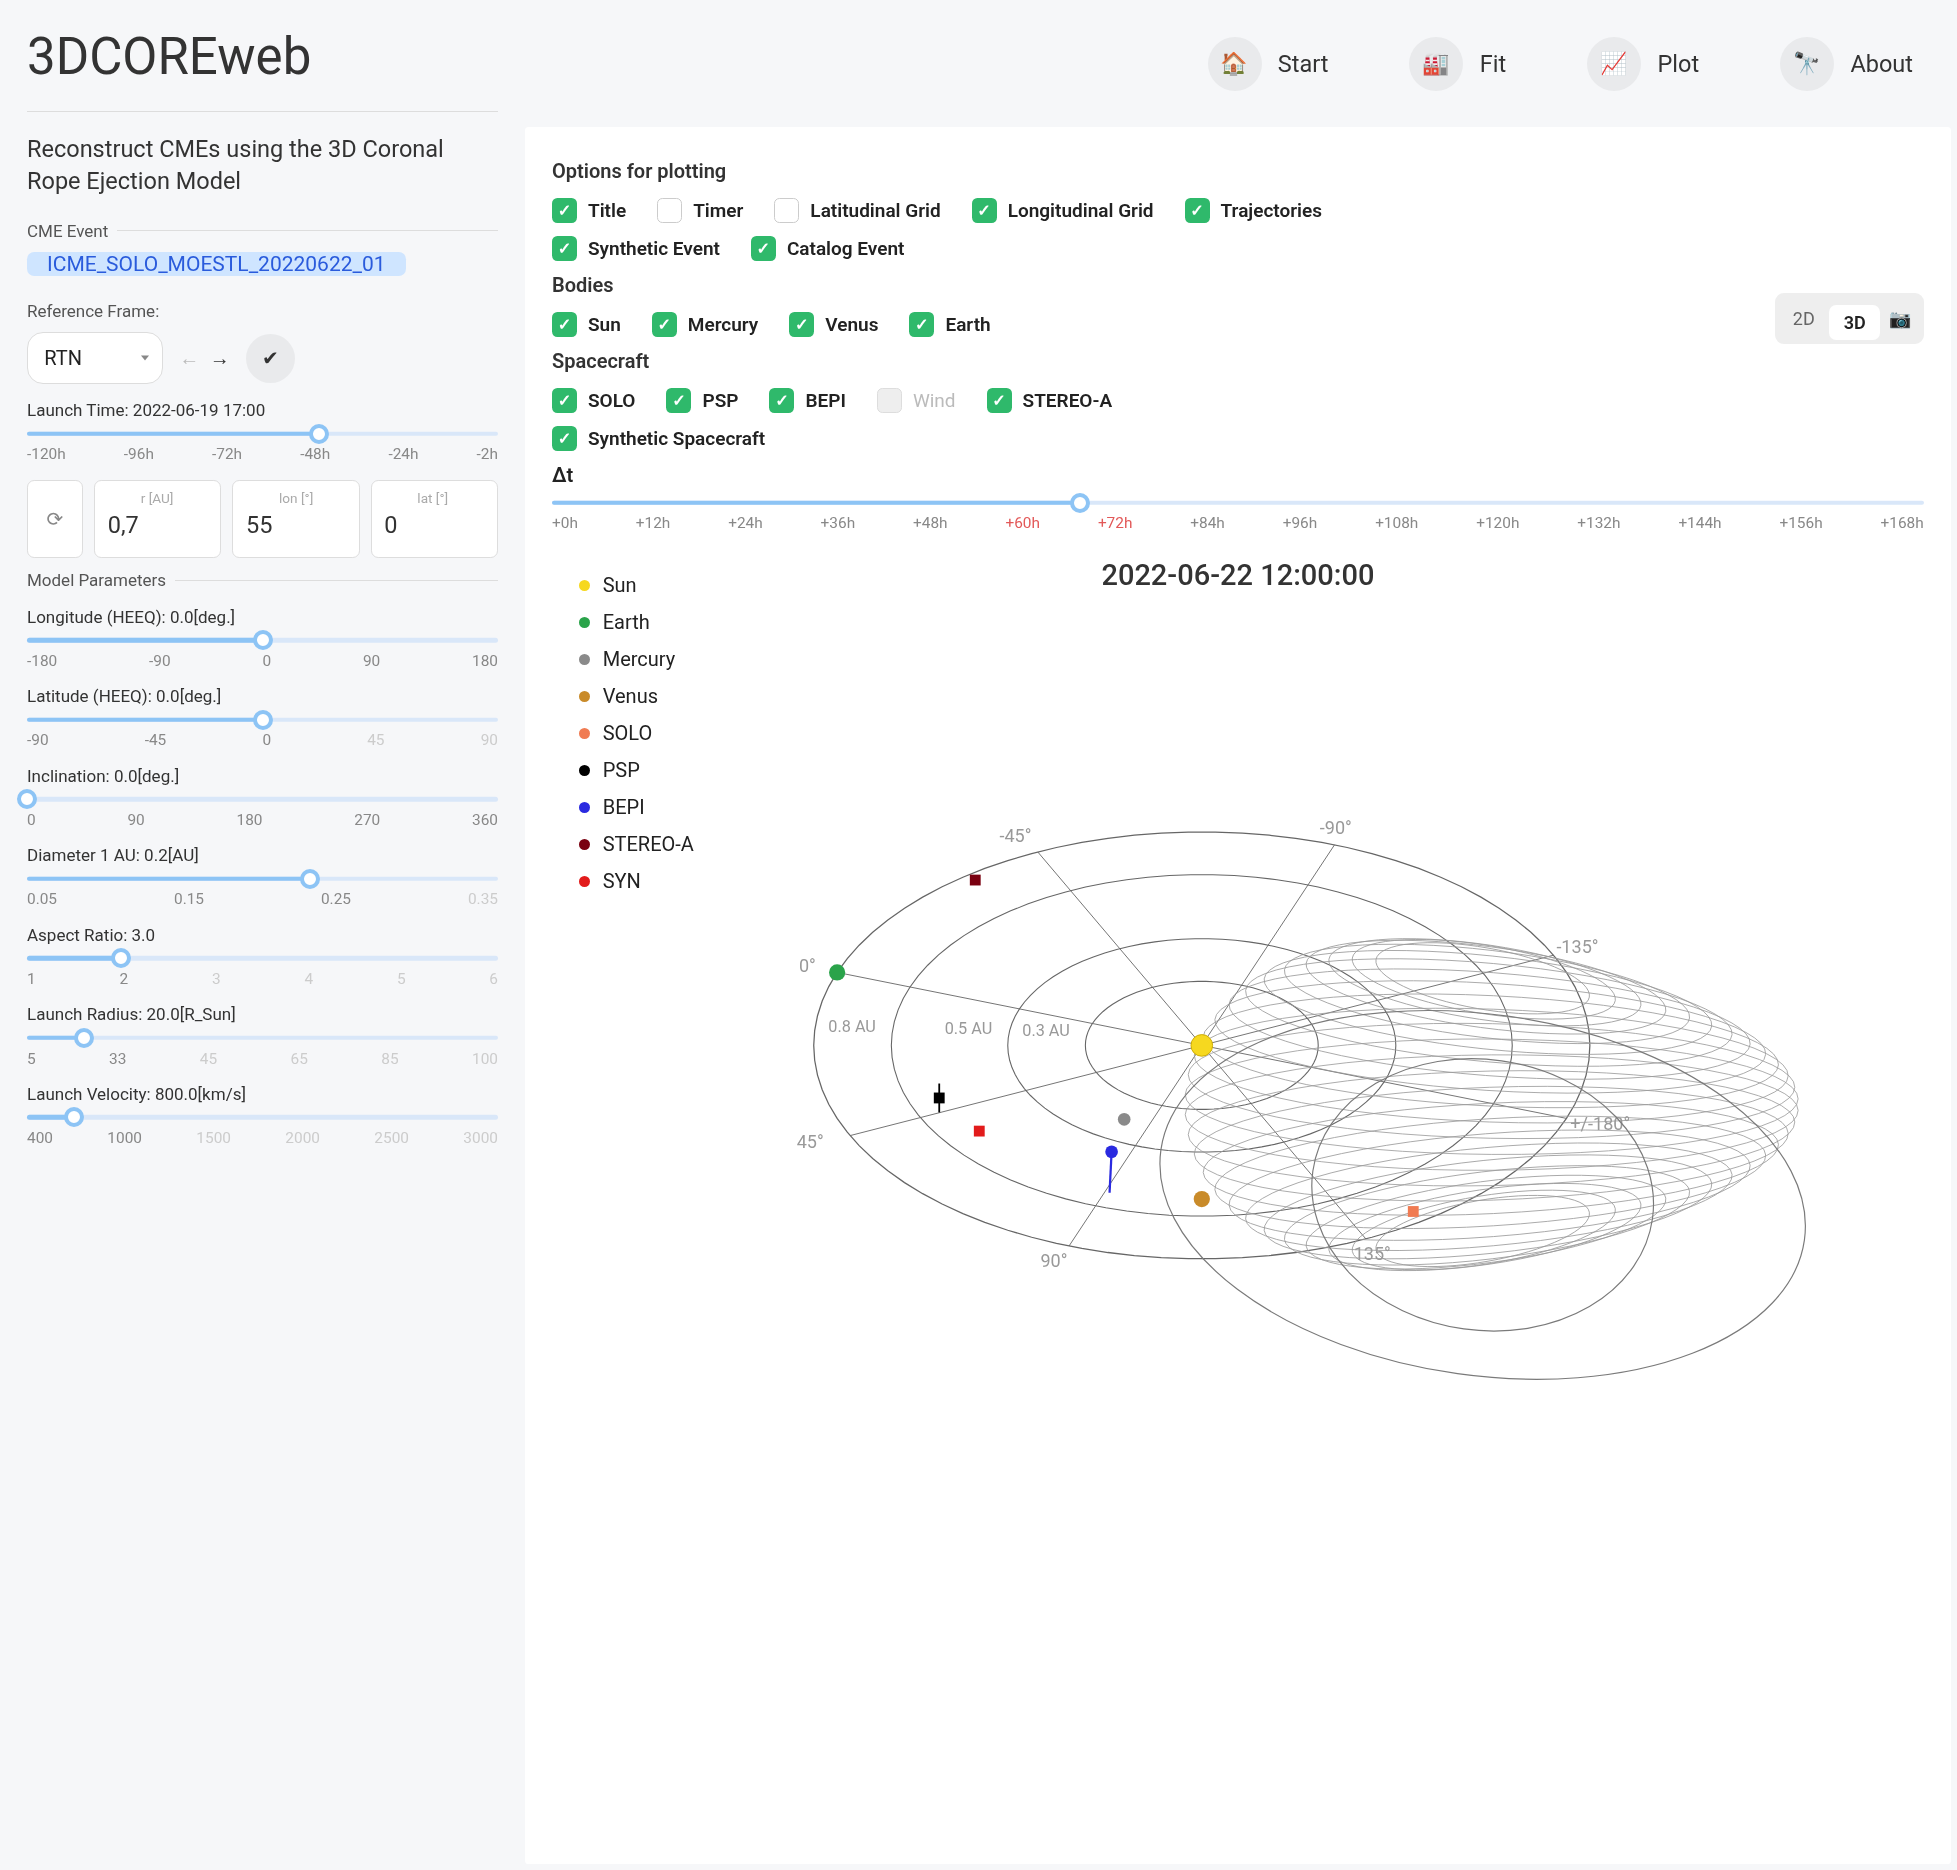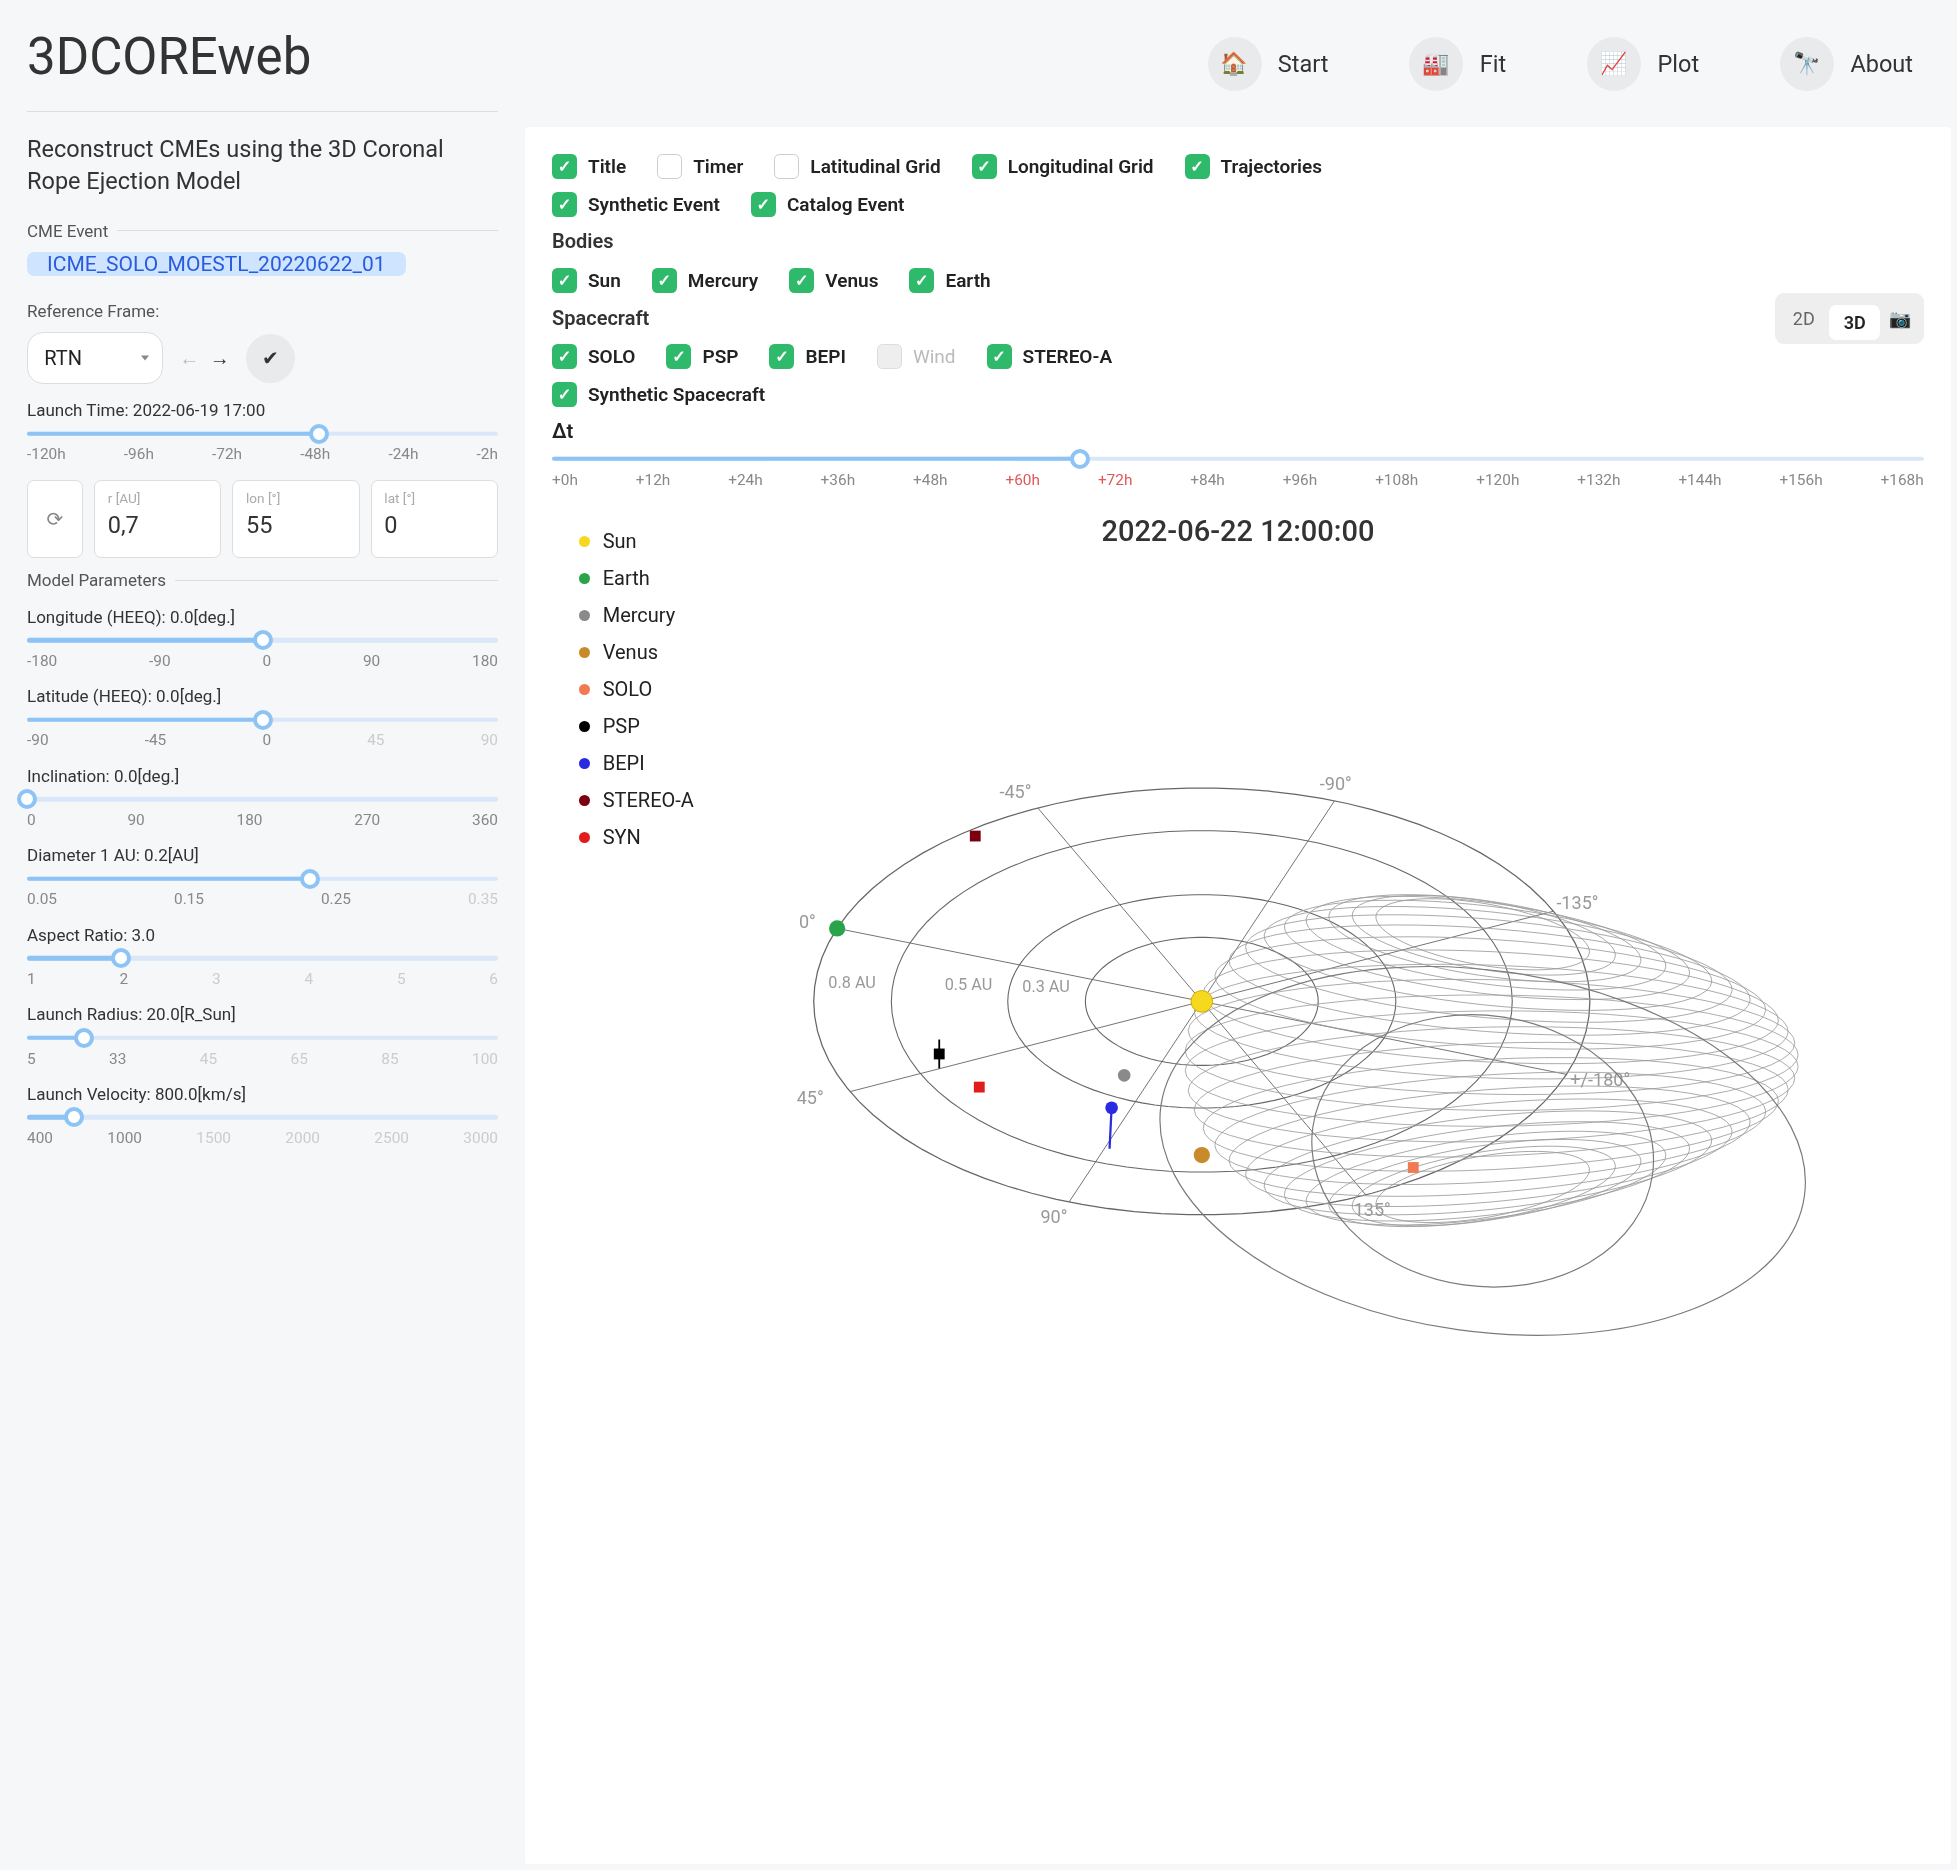--- a/index.html
+++ b/index.html
@@ -28,21 +28,21 @@
 .hslider { position:relative; height:12.7px; margin-bottom:5.4px; }
 .hslider .track { position:absolute; top:50%; left:0; right:0; height:4.5px; background:#d9e7f9; border-radius:2.7px; transform:translateY(-50%); }
 .hslider .fill { position:absolute; top:50%; left:0; height:4.5px; background:#8dc4f5; border-radius:2.7px; transform:translateY(-50%);}
 .hslider .thumb { position:absolute; top:50%; width:20px; height:20px; border-radius:50%; background:#fff; border:4.5px solid #8dc4f5; transform:translate(-50%,-50%);}
 .ticks { display:flex; justify-content:space-between; font-size:15.4px; color:#888; }
 .ticks .faded{ color:#ccc; }
 
 .coord-row{ display:flex; gap:11px; margin:16.3px 0 9px 0; }
 .refresh-btn{ width:56px;height:78px; background:#fff; border:0.9px solid #ddd; border-radius:7.2px; display:flex; align-items:center; justify-content:center; font-size:20px; color:#888; }
 .coord-box{ flex:1; background:#fff; border:0.9px solid #ddd; border-radius:7.2px; padding:9px 12.7px 11px 12.7px; }
-.coord-box .cb-label{ font-size:13.6px; color:#aaa; margin-bottom:5.4px; }
+.coord-box .cb-label{ font-size:13.6px; color:#aaa; margin-bottom:5.4px;margin-left:33px; }
 .coord-box .cb-val{ font-size:23.5px; color:#333; }
 
 .main { flex:1; display:flex; flex-direction:column; }
 .topnav { height:127px; display:flex; align-items:center; justify-content:flex-end; gap:81px; padding-right:45px;}
 .nav-item{ display:flex; align-items:center; gap:16.3px; cursor:pointer; }
 .nav-icon{ width:54px;height:54px;border-radius:50%;background:#e9eaec; display:flex;align-items:center;justify-content:center; font-size:22px; color:#333;}
 .nav-label{ font-size:23.5px; color:#333; }
 
 .content{ flex:1; background:#fff; border-radius:3.6px; margin:0 7.2px 7.2px 0; padding:27px 27px 9px 27px; position:relative; }
 .opt-title{ font-size:20px; font-weight:600; color:#333; margin:5.4px 0 14.5px 0; }
@@ -256,20 +256,21 @@
         <div class="nav-icon">📈</div>
         <div class="nav-label">Plot</div>
       </div>
       <div class="nav-item">
         <div class="nav-icon">🔭</div>
         <div class="nav-label">About</div>
       </div>
     </div>
 
     <div class="content">
+      <div class="opt-title">Options for plotting</div>
       <div class="check-row" id="opt-row1">
           <div class="chk">
             <div class="box checked">✓</div>
             <span>Title</span>
           </div>
           <div class="chk">
             <div class="box unchecked"></div>
             <span>Timer</span>
           </div>
           <div class="chk">

